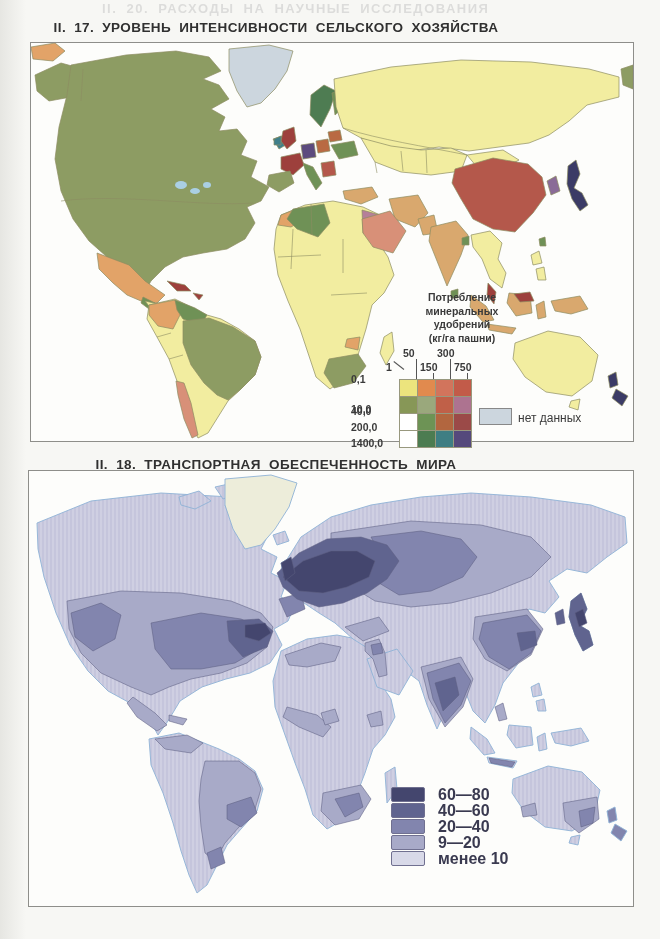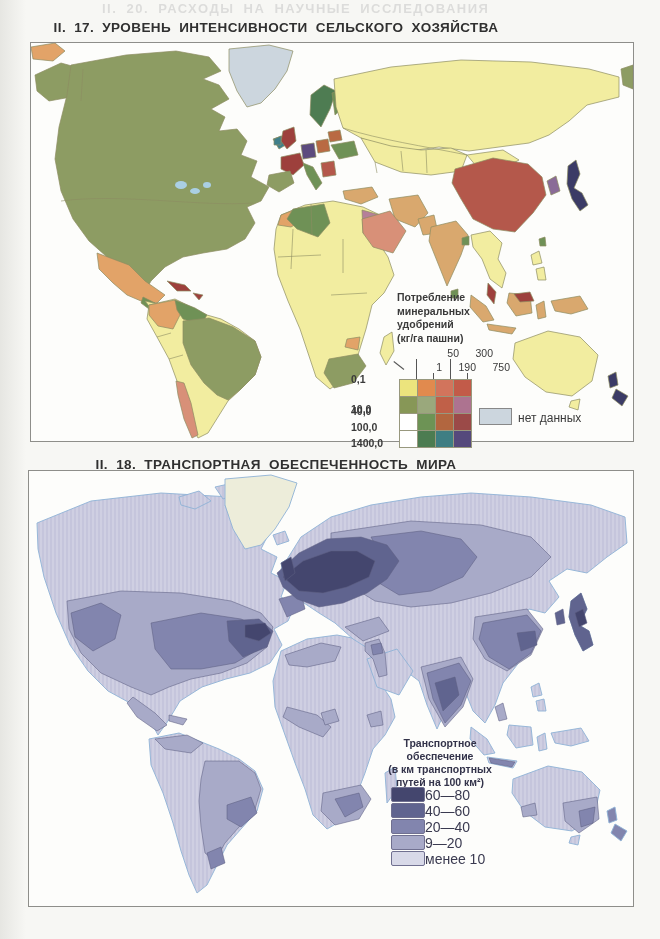--- a/index.html
+++ b/index.html
@@ -11,36 +11,36 @@
   #title2{top:457px;}
   .panel{position:absolute;background:#fdfdfb;border:1px solid #8e8e8a;}
   #panel1{left:30px;top:42px;width:602px;height:398px;}
   #panel2{left:28px;top:470px;width:604px;height:435px;}
   .panel svg{position:absolute;left:0;top:0;}
   .m1c{stroke:#8d8d62;stroke-width:.7;}
   .m1line{fill:none;stroke:#8d8d62;stroke-width:.7;opacity:.85;}
   .m2base{stroke:#8fb2d6;stroke-width:.9;}
   .m2lvl{stroke:#5d5f82;stroke-width:.55;}
   
-  .lg1-title{position:absolute;left:366px;top:248px;width:130px;font-size:10.5px;font-weight:bold;color:#3a3a3a;line-height:13.5px;}
-  .colnum{position:absolute;width:26px;text-align:right;font-size:10.5px;font-weight:normal;color:#3a3a3a;margin-left:30px;}
+  .lg1-title{position:absolute;left:366px;top:248px;width:130px;font-size:10.5px;font-weight:bold;color:#3a3a3a;line-height:13.5px;text-align:center;}
+  .colnum{position:absolute;width:26px;text-align:left;font-size:10.5px;font-weight:bold;color:#3a3a3a;}
   .tick{position:absolute;width:1px;background:#555;}
   .diag{position:absolute;left:360px;top:326px;width:13px;height:1px;background:#555;transform:rotate(38deg);transform-origin:right center;}
   #matrix{position:absolute;left:368px;top:336px;display:grid;grid-template-columns:repeat(4,17px);grid-auto-rows:16px;gap:1px;background:#98987e;border:1px solid #98987e;}
   .mcell{width:17px;height:16px;}
   .rownum{position:absolute;width:44px;text-align:left;font-size:10.5px;font-weight:bold;color:#3a3a3a;}
   .lg1-tractor{position:absolute;left:230px;top:340px;width:112px;text-align:right;font-size:10.5px;font-weight:bold;color:#3a3a3a;line-height:13.5px;}
   .nodata-sw{position:absolute;left:448px;top:365px;width:31px;height:15px;border:1px solid #888;}
   .nodata-lb{position:absolute;left:487px;top:368px;font-size:12px;font-weight:normal;color:#3a3a3a;}
   
   .lg2-title{position:absolute;left:336px;top:266px;width:150px;text-align:center;font-size:10.5px;font-weight:bold;color:#33334a;line-height:13px;}
   #lg2rows{position:absolute;left:362px;top:316px;}
   .l2row{display:flex;align-items:center;height:15px;margin-bottom:1px;}
   .l2sw{display:inline-block;width:32px;height:13px;border:1px solid #707090;border-radius:2px;}
-  .l2lb{display:inline-block;margin-left:0;font-size:14px;font-weight:normal;color:#3a3a50;}
+  .l2lb{display:inline-block;margin-left:13px;font-size:16px;font-weight:bold;color:#3a3a50;}
 </style>
 </head>
 <body>
 
 <div class="scan-edge"></div>
 <div class="ghost">II. 20. РАСХОДЫ НА НАУЧНЫЕ ИССЛЕДОВАНИЯ</div>
 
 <div class="map-title" id="title1">II. 17. УРОВЕНЬ ИНТЕНСИВНОСТИ СЕЛЬСКОГО ХОЗЯЙСТВА</div>
 
 <div class="panel" id="panel1">
@@ -130,21 +130,21 @@
 
   <div class="lg1-title">
     <div>Потребление</div>
     <div>минеральных</div>
     <div>удобрений</div>
     <div>(кг/га пашни)</div>
   </div>
   <span class="colnum" style="left:372px;top:304px;">50</span>
   <span class="colnum" style="left:406px;top:304px;">300</span>
   <span class="colnum" style="left:355px;top:318px;">1</span>
-  <span class="colnum" style="left:389px;top:318px;">190</span>
+  <span class="colnum" style="left:389px;top:318px;">150</span>
   <span class="colnum" style="left:423px;top:318px;">750</span>
   <div class="tick" style="left:385px;top:316px;height:20px;"></div>
   <div class="tick" style="left:419px;top:316px;height:20px;"></div>
   <div class="tick" style="left:402px;top:330px;height:6px;"></div>
   <div class="tick" style="left:436px;top:330px;height:6px;"></div>
   <div class="diag"></div>
   <div id="matrix">
       <div class="mcell" style="background: rgb(236, 228, 125);"></div>
       <div class="mcell" style="background: rgb(225, 138, 78);"></div>
       <div class="mcell" style="background: rgb(210, 116, 92);"></div>
@@ -158,21 +158,21 @@
       <div class="mcell" style="background: rgb(178, 102, 63);"></div>
       <div class="mcell" style="background: rgb(155, 74, 72);"></div>
       <div class="mcell" style="background: rgb(255, 255, 255);"></div>
       <div class="mcell" style="background: rgb(76, 124, 81);"></div>
       <div class="mcell" style="background: rgb(62, 126, 131);"></div>
       <div class="mcell" style="background: rgb(85, 73, 124);"></div>
     </div>
   <span class="rownum" style="left:320px;top:330px;">0,1</span>
   <span class="rownum" style="left:320px;top:360px;">10,0</span>
   <span class="rownum" style="left:320px;top:362px;">40,0</span>
-  <span class="rownum" style="left:320px;top:378px;">100,0</span>
+  <span class="rownum" style="left:320px;top:378px;">200,0</span>
   <span class="rownum" style="left:320px;top:394px;">1400,0</span>
   <div class="nodata-sw" style="background: rgb(204, 214, 222);"></div>
   <span class="nodata-lb">нет данных</span>
 </div>
 
 <div class="map-title" id="title2">II. 18. ТРАНСПОРТНАЯ ОБЕСПЕЧЕННОСТЬ МИРА</div>
 
 <div class="panel" id="panel2">
   <svg width="604" height="435" viewBox="0 0 604 435">
     <defs>
@@ -241,26 +241,20 @@
       <path class="m2lvl" d="M526,142 L534,138 L536,152 L528,154 Z" fill="#60648f"></path>
     </g>
     <g>
       <path class="m2lvl" d="M216,154 L236,152 L242,162 L230,170 L216,166 Z" fill="#44466e"></path>
       <path class="m2lvl" d="M254,106 L274,90 L302,80 L328,80 L346,90 L340,106 L318,116 L294,122 L270,120 Z" fill="#44466e"></path>
       <path class="m2lvl" d="M252,92 L262,86 L266,102 L256,110 Z" fill="#44466e"></path>
       <path class="m2lvl" d="M546,142 L554,138 L558,152 L550,156 Z" fill="#44466e"></path>
     </g>
   </svg>
 
-  <div class="lg2-title">
-    <div>Транспортное</div>
-    <div>обеспечение</div>
-    <div>(в км транспортных</div>
-    <div>путей на 100 км²)</div>
-  </div>
   <div id="lg2rows">
       <div class="l2row">
         <span class="l2sw" style="background: rgb(68, 70, 110);"></span>
         <span class="l2lb">60—80</span>
       </div>
       <div class="l2row">
         <span class="l2sw" style="background: rgb(96, 100, 143);"></span>
         <span class="l2lb">40—60</span>
       </div>
       <div class="l2row">

